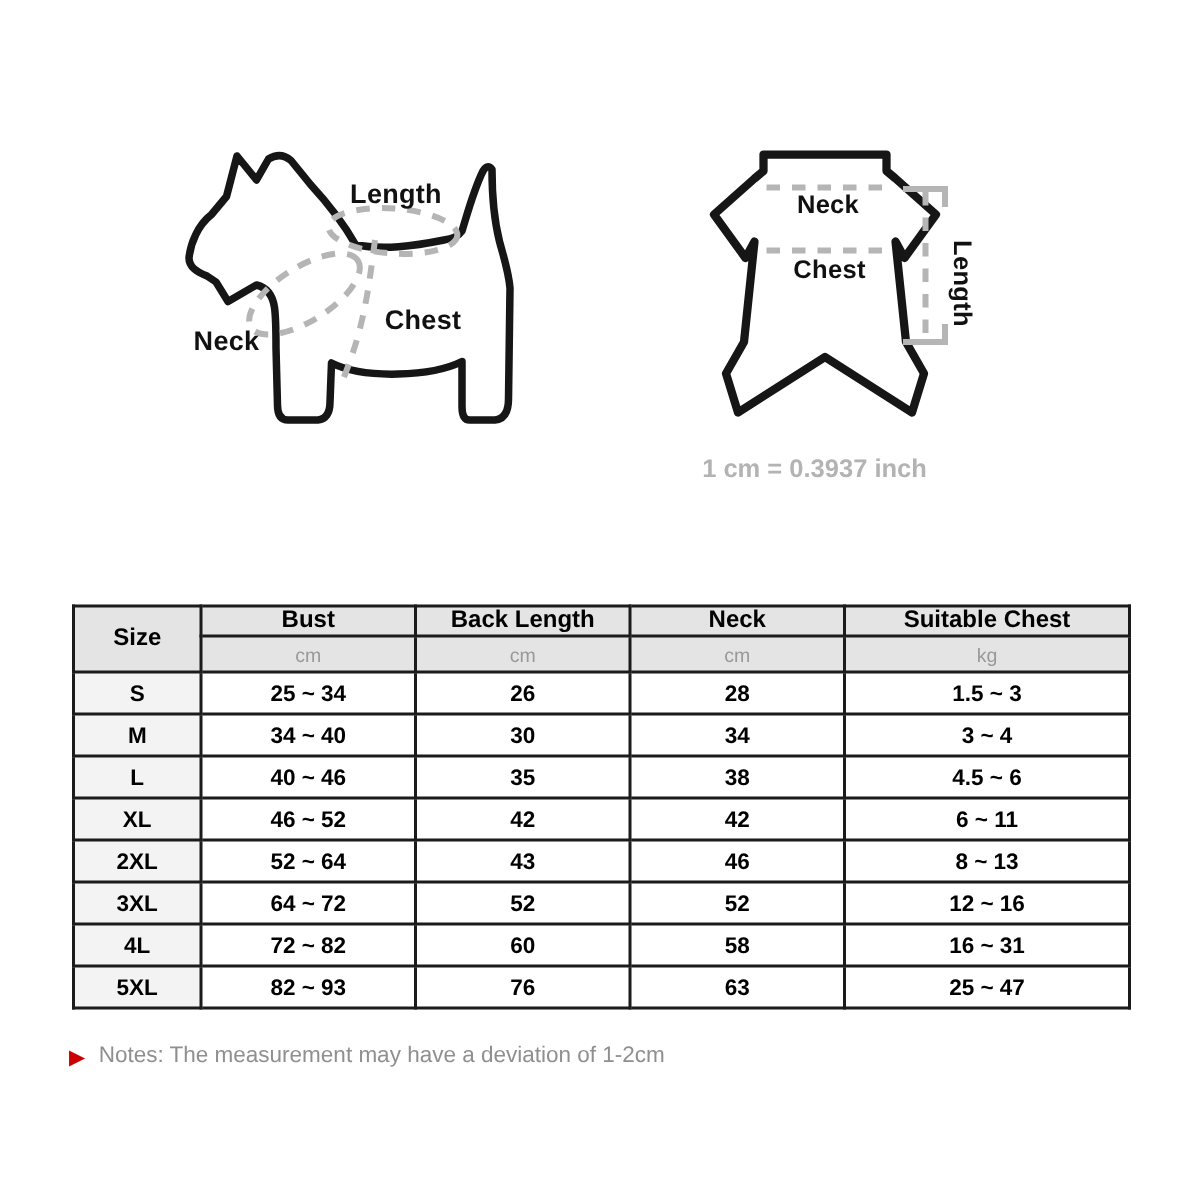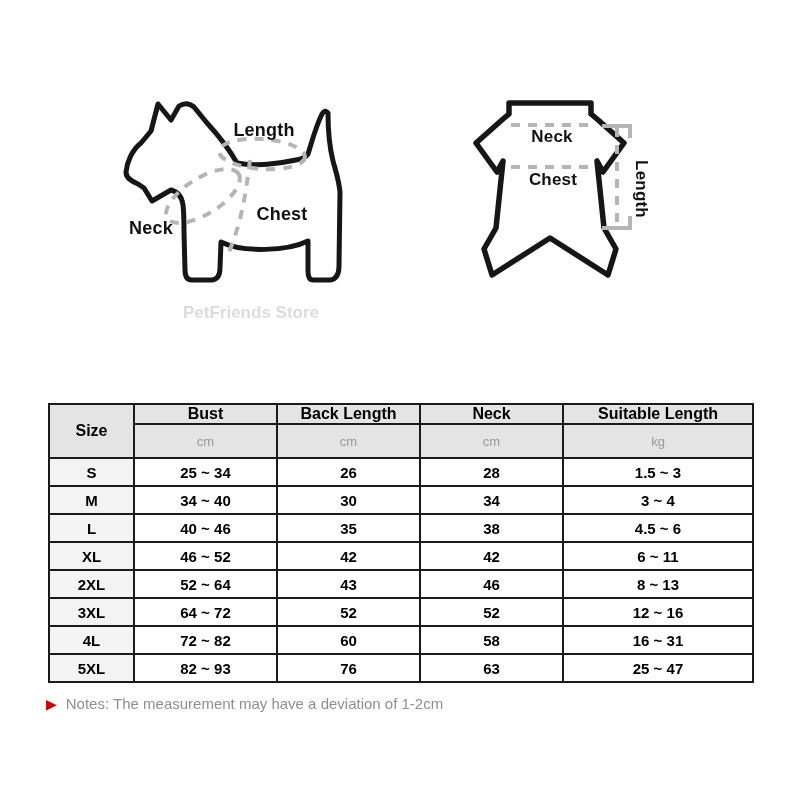--- a/index.html
+++ b/index.html
@@ -23,21 +23,21 @@
   .watermark{position:absolute;transform:translate(-50%,-50%);font-weight:bold;font-size:17px;
     color:var(--watermark-text);white-space:nowrap;}
   .conversion{position:absolute;transform:translate(-50%,-50%);font-weight:bold;font-size:17px;
     color:var(--conversion-text);white-space:nowrap;}
   table.size-table{position:absolute;left:48px;top:403px;width:704px;border-collapse:collapse;
     table-layout:fixed;}
   .size-table th,.size-table td{border:2px solid var(--table-border);text-align:center;
     vertical-align:middle;padding:0;font-weight:bold;}
   .size-table thead th{background:var(--header-bg);font-size:16px;font-weight:bold;color:#000;}
   .size-table tr.header-row{height:17px;}
-  .size-table tr.unit-row{height:34px;margin-left:44px;}
+  .size-table tr.unit-row{height:24px;margin-left:44px;}
   .size-table tr.unit-row td{background:var(--header-bg);color:var(--unit-text);
     font-size:13px;font-weight:normal;}
   .size-table tbody tr{height:28px;}
   .size-table tbody td{background:#fff;font-size:15px;color:#000;}
   .size-table tbody td.size-col{background:var(--size-col-bg);font-weight:bold;}
   .notes-line{position:absolute;left:46px;top:695px;display:flex;align-items:center;gap:9px;}
   .notes-marker{color:var(--notes-marker);font-size:14px;line-height:1;}
   .notes-text{color:var(--notes-text);font-size:15px;white-space:nowrap;}
 </style>
 </head>
@@ -93,37 +93,37 @@
   </svg>
 
   <div class="diagram-label" style="left:264px;top:130px;">Length</div>
   <div class="diagram-label" style="left:282px;top:214px;">Chest</div>
   <div class="diagram-label" style="left:151px;top:228px;">Neck</div>
 
   <div class="diagram-label small" style="left:552px;top:137px;">Neck</div>
   <div class="diagram-label small" style="left:553px;top:180px;">Chest</div>
   <div class="diagram-label small rot" style="left:641px;top:189px;">Length</div>
 
-  <div class="watermark" style="left:251px;top:313px;">PetFriends Store</div>
+  <div class="conversion" style="left:543px;top:313px;">1 cm = 0.3937 inch</div>
 
   <table class="size-table">
     <colgroup>
       <col style="width:85px">
         <col style="width:143px">
         <col style="width:143px">
       <col style="width:143px">
         <col style="width:190px">
     </colgroup>
     <thead>
       <tr class="header-row">
         <th rowspan="2">Size</th>
         <th>Bust</th>
         <th>Back Length</th>
         <th>Neck</th>
-        <th>Suitable Length</th>
+        <th>Suitable Chest</th>
       </tr>
       <tr class="unit-row">
         <td>cm</td>
         <td>cm</td>
         <td>cm</td>
         <td>kg</td>
       </tr>
     </thead>
     <tbody>
         <tr>

